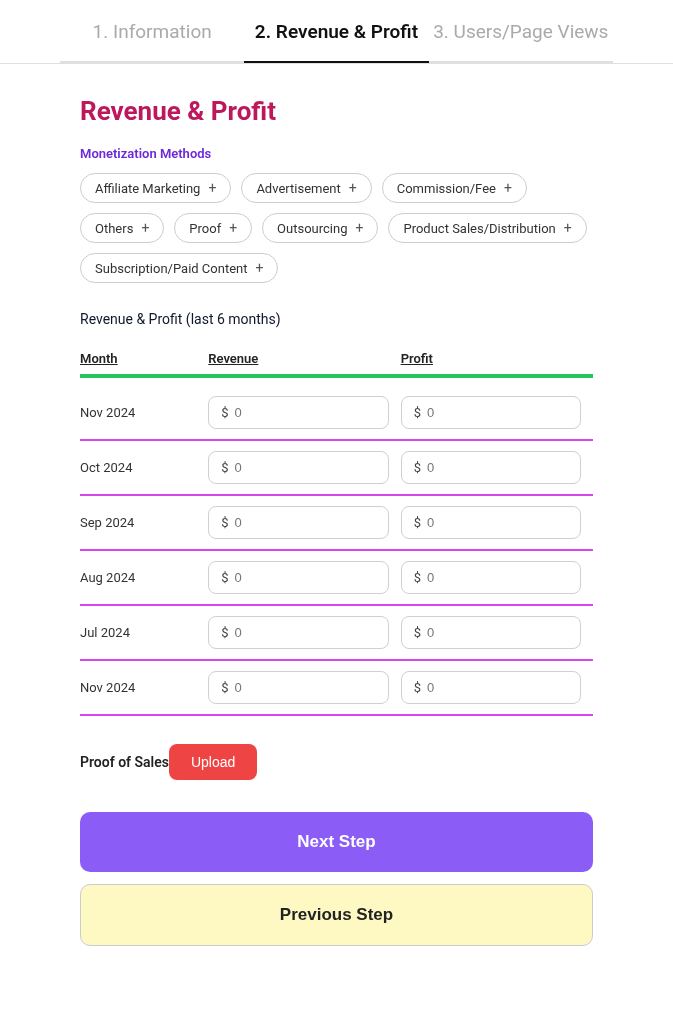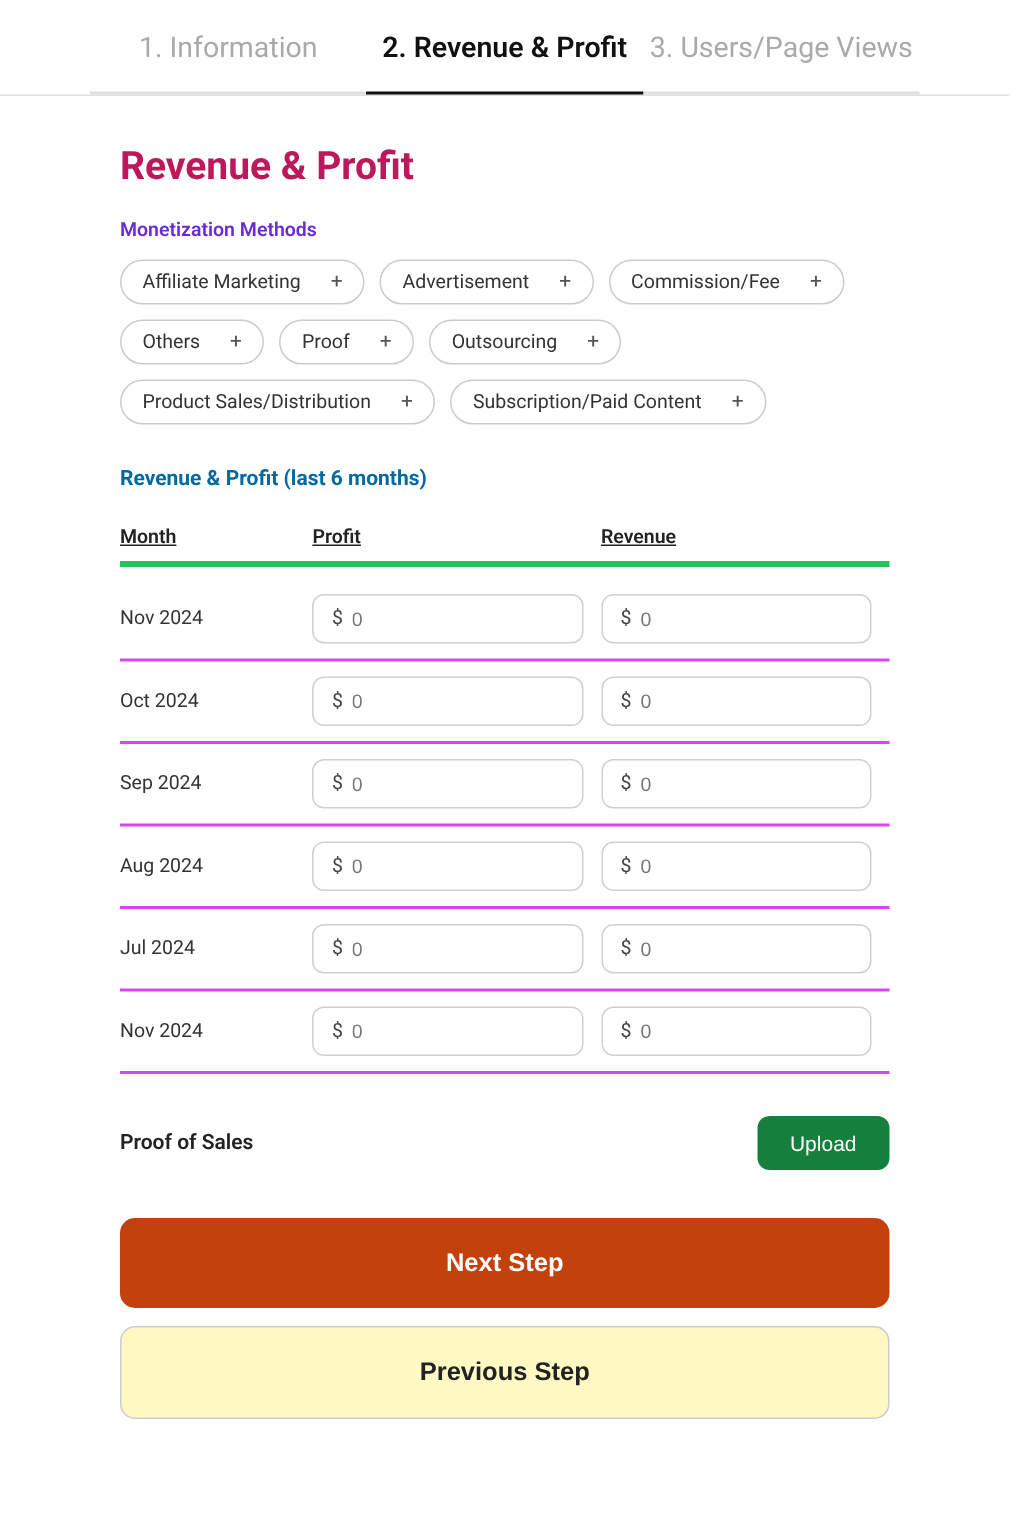--- a/index.html
+++ b/index.html
@@ -34,40 +34,40 @@
     
     .tags-container {
       display: flex;
       flex-wrap: wrap;
       gap: 10px;
       margin-bottom: 28px;
     }
     .tag {
       display: inline-flex;
       align-items: center;
-      gap: 20px;
+      gap: 8px;
       border: 1.5px solid #ccc;
       border-radius: 20px;
       padding: 6px 14px;
       font-size: 13px;
       color: #333;
       cursor: pointer;
       background: #fff;
     }
     .tag .plus {
       font-size: 14px;
       color: #555;
       font-weight: 400;
     }
 
     
     .section-title {
       font-size: 14px;
-      font-weight: 700;
-      color: #0369a1;
+      font-weight: 400;
+      color: #0f172a;
       margin-bottom: 16px;
     }
 
     .revenue-table {
       width: 100%;
     }
     .table-header {
       display: grid;
       grid-template-columns: 1fr 1.5fr 1.5fr;
       padding: 8px 0;
@@ -111,45 +111,44 @@
       font-size: 13px;
       color: #bbb;
       width: 60px;
       background: transparent;
     }
 
     
     .proof-section {
       display: flex;
       align-items: center;
-      justify-content: space-between;
       margin-top: 28px;
       margin-bottom: 32px;
     }
     .proof-label {
       font-size: 14px;
       font-weight: 600;
       color: #222;
     }
     .upload-btn {
-      background: #15803d;
+      background: #ef4444;
       color: #fff;
       border: none;
       border-radius: 8px;
       padding: 10px 22px;
       font-size: 14px;
       font-weight: 500;
       cursor: pointer;
     }
 
     
     .btn-next {
       display: block;
       width: 100%;
-      background: #c2410c;
+      background: #8b5cf6;
       color: #fff;
       border: none;
       border-radius: 10px;
       padding: 20px;
       font-size: 17px;
       font-weight: 600;
       cursor: pointer;
       text-align: center;
       margin-bottom: 12px;
     }
@@ -266,22 +265,22 @@
       <span>Subscription/Paid Content</span>
       <span class="plus">+</span>
     </div>
   </div>
 
   <div class="section-title">Revenue &amp; Profit (last 6 months)</div>
 
   <div class="revenue-table">
     <div class="table-header">
       <span>Month</span>
+      <span>Revenue</span>
       <span>Profit</span>
-      <span>Revenue</span>
     </div>
 
     <div class="table-row">
       <span class="month-label">Nov 2024</span>
       <div class="input-wrapper">
         <span class="input-prefix">$</span>
         <input type="text" placeholder="0" style="">
       </div>
       <div class="input-wrapper">
         <span class="input-prefix">$</span>

